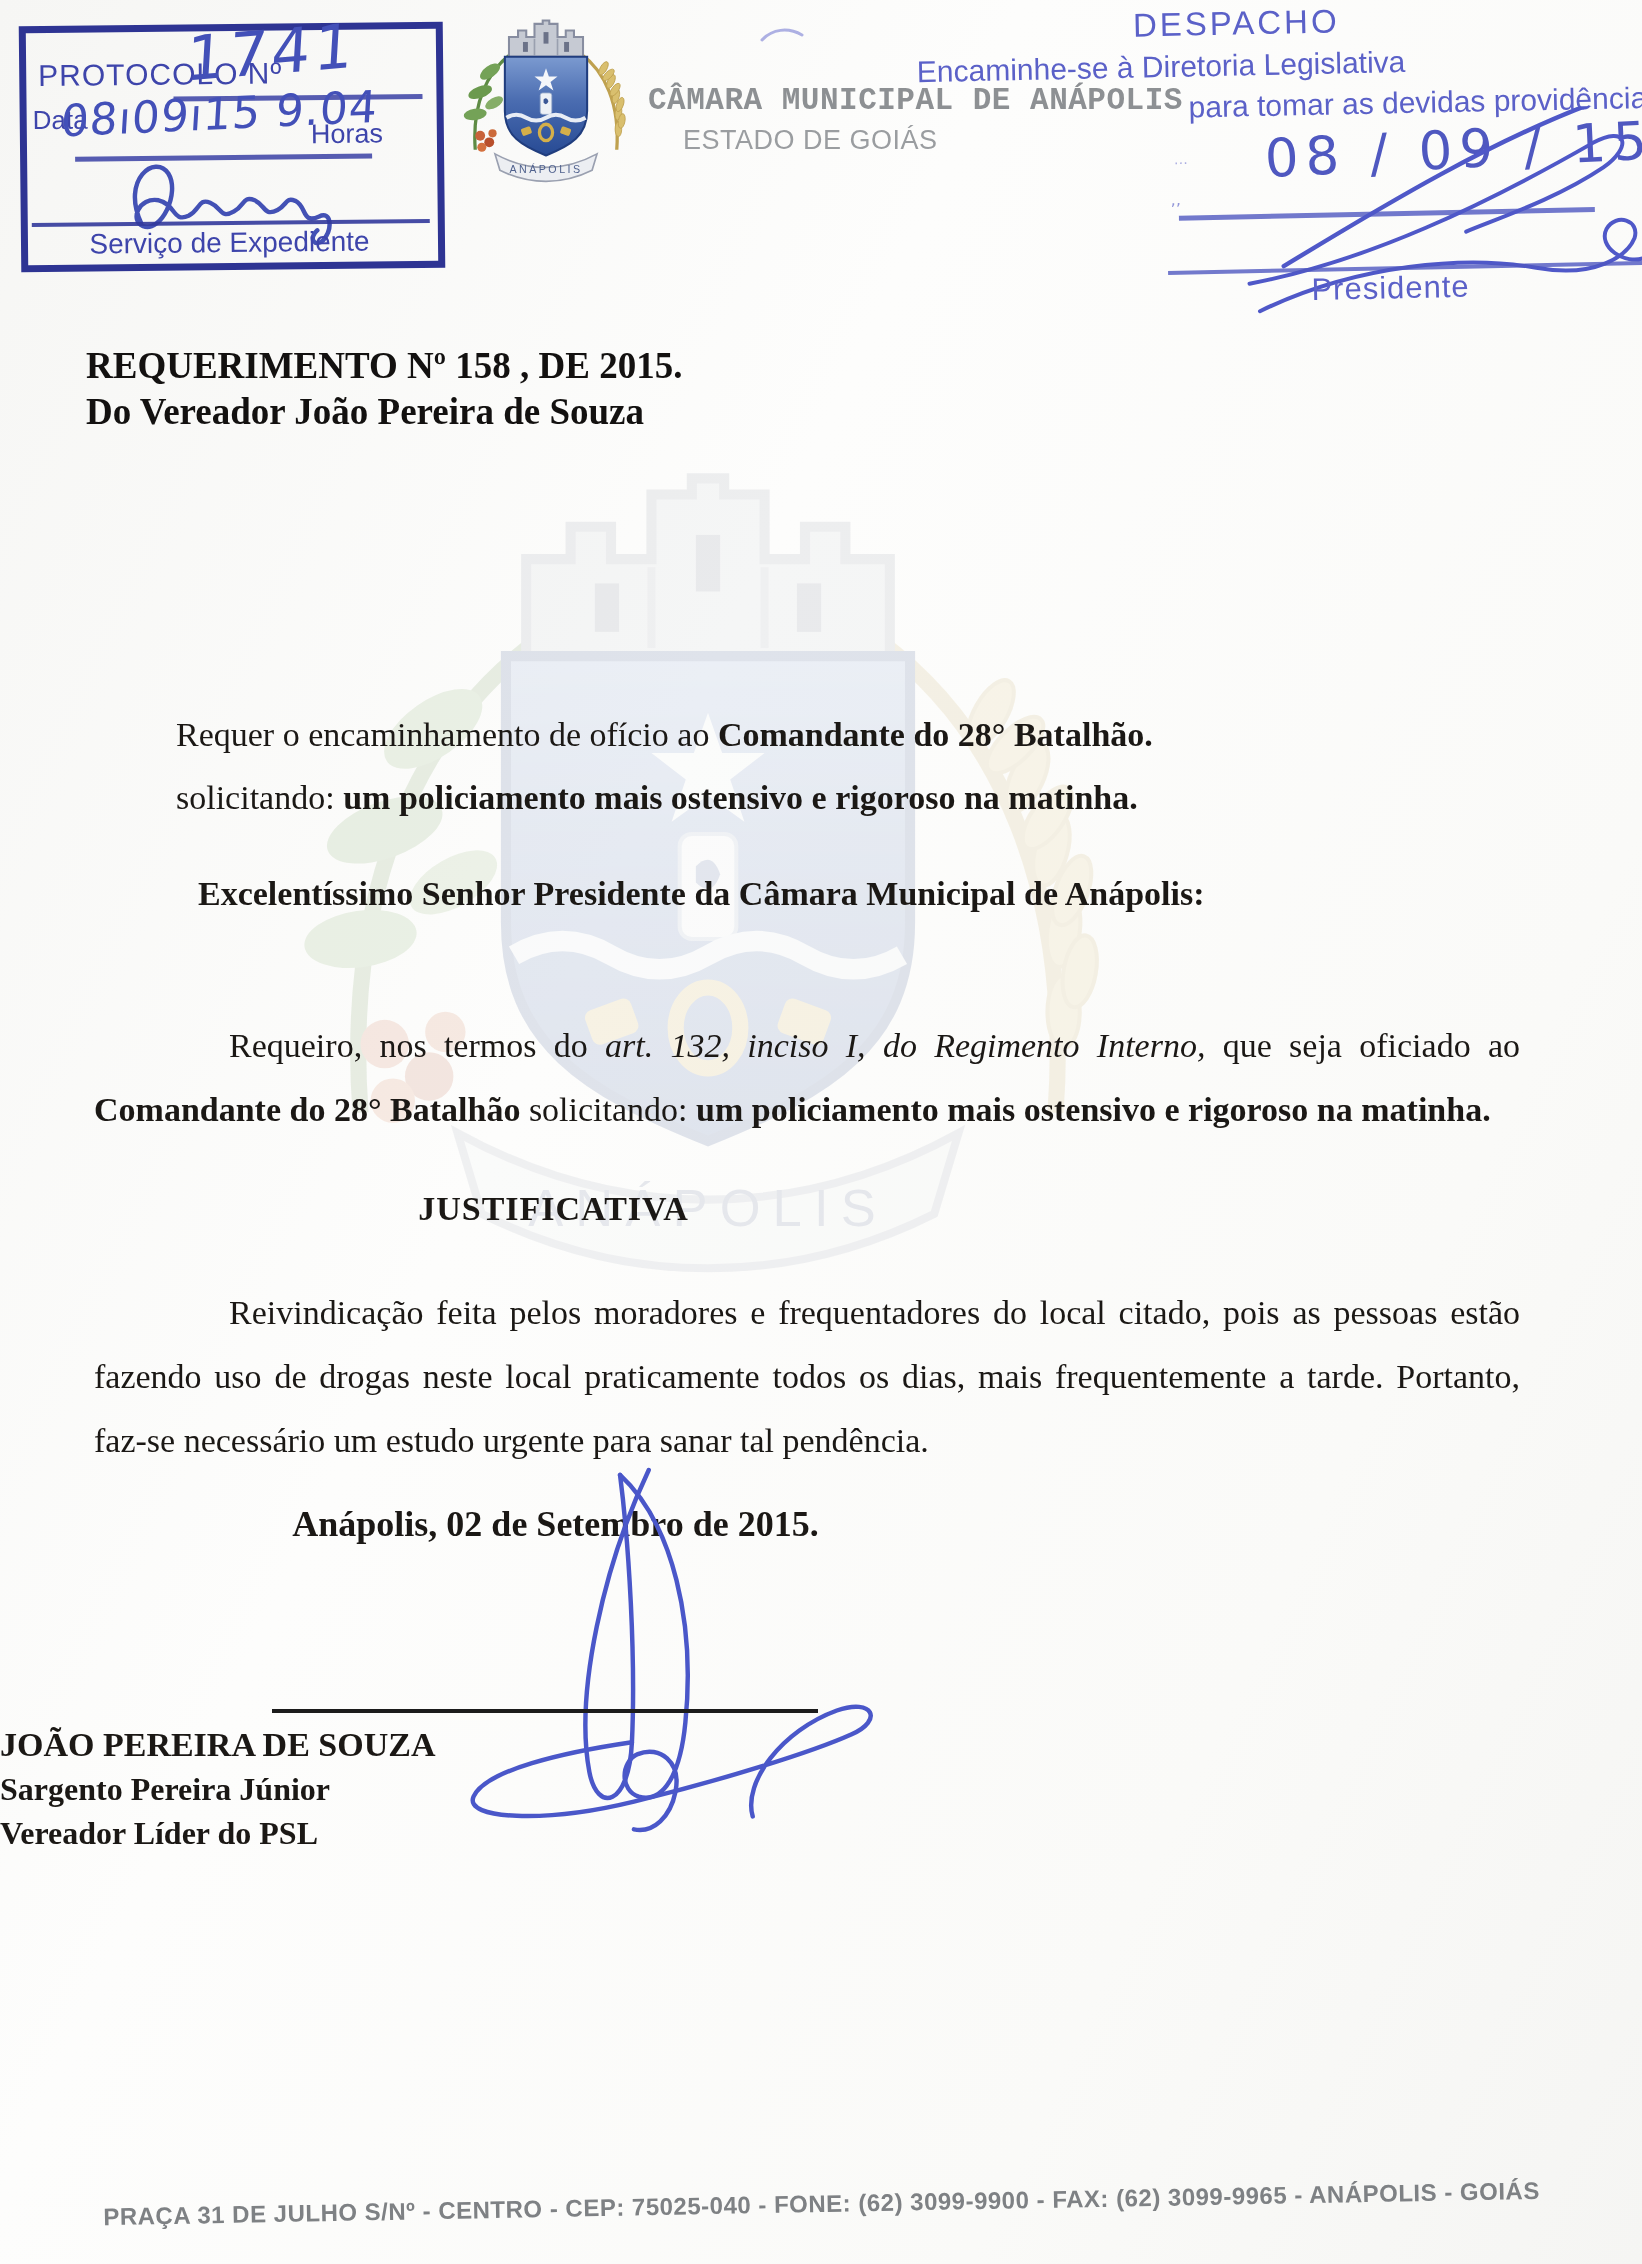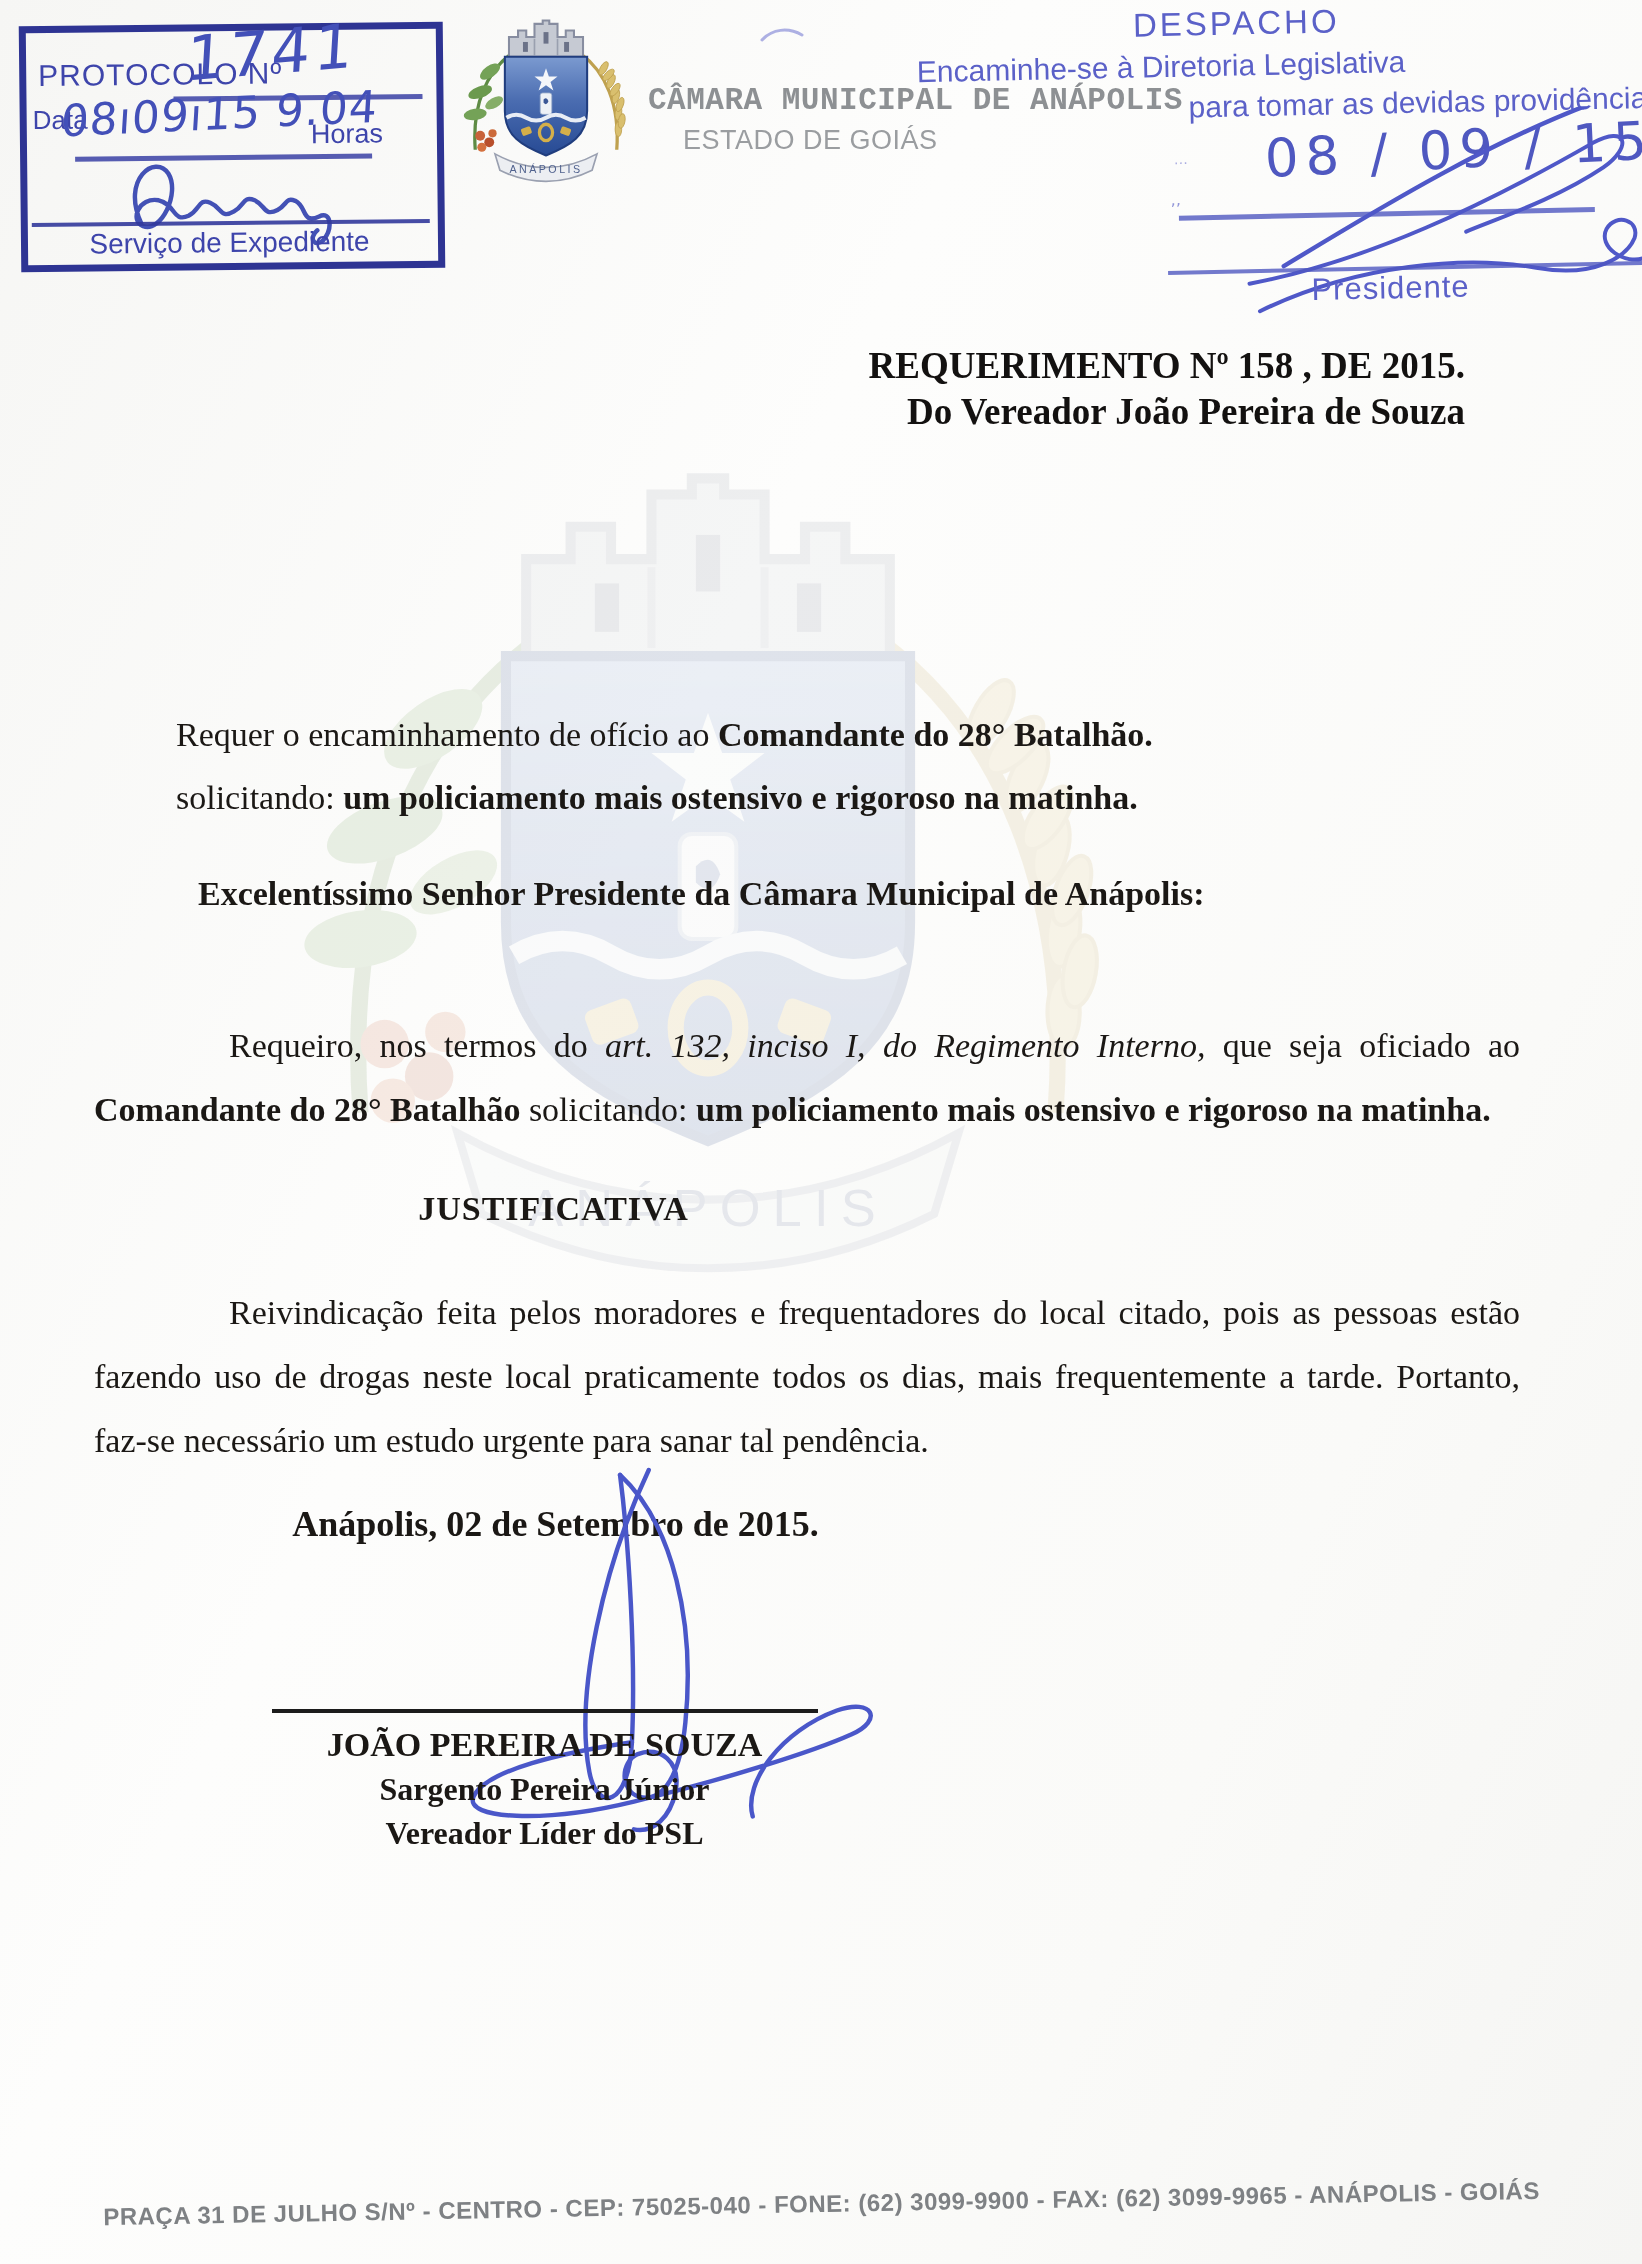--- a/index.html
+++ b/index.html
@@ -45,32 +45,32 @@
   .d-line2{left:309px;top:85px;font-size:30px;white-space:nowrap;}
   .d-date{left:384px;top:119px;font-size:53px;letter-spacing:7px;color:#4f58c0;white-space:nowrap;
     font-family:"DejaVu Sans", sans-serif;transform:rotate(-1.5deg);}
   .d-dateline{left:297px;top:210px;width:416px;height:0;border-top:5px solid rgba(79,88,192,.8);}
   .d-line3{left:285px;top:265px;width:476px;height:0;border-top:4px solid rgba(79,88,192,.8);}
   .d-presidente{left:428px;top:269px;font-size:31px;letter-spacing:1px;}
   .d-speck{left:289px;top:194px;font-size:16px;opacity:.65;}
   .d-speck2{left:293px;top:149px;font-size:14px;opacity:.5;}
 
   
-  .doc-title{left:79px;top:343px;width:1386px;text-align:right;
+  .doc-title{left:86px;top:343px;width:1386px;text-align:left;
     font-weight:bold;font-size:37px;line-height:46px;color:#131110;}
   .summary{left:176px;top:703px;width:1307px;font-size:34px;line-height:63px;}
   .salutation{left:150px;top:875px;font-size:34px;font-weight:bold;margin-left:48px;}
   .request{left:94px;top:1014px;width:1426px;text-align:justify;text-indent:135px;
     font-size:34px;line-height:64px;}
   .just-head{left:0;top:1190px;width:1107px;text-align:center;font-weight:bold;
     font-size:34px;letter-spacing:1px;}
   .justification{left:94px;top:1281px;width:1426px;text-align:justify;text-indent:135px;
     font-size:34px;line-height:64px;}
   .date-line{left:0;top:1503px;width:1111px;text-align:center;font-weight:bold;font-size:36px;}
-  .sig-block{left:0;top:1709px;width:1089px;text-align:center;font-weight:bold;}
+  .sig-block{left:0;top:1709px;width:1089px;font-weight:bold;}
   .sig-rule{width:546px;margin:0 auto 10px auto;border-top:4px solid #1c1c1c;}
   .sig-name{font-size:34px;line-height:44px;}
   .sig-role{font-size:32px;line-height:44px;}
 
   
   .footer{left:54px;top:2190px;width:1535px;text-align:center;
     font-family:"Liberation Sans", sans-serif;font-weight:bold;font-size:24px;
     color:#7e8184;letter-spacing:0.5px;transform:rotate(-1.05deg);}
 
   

